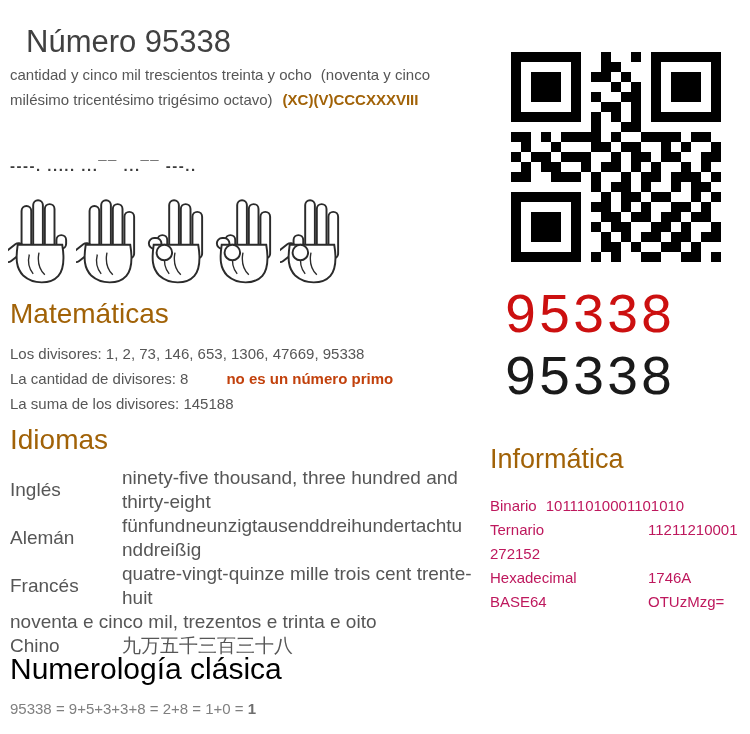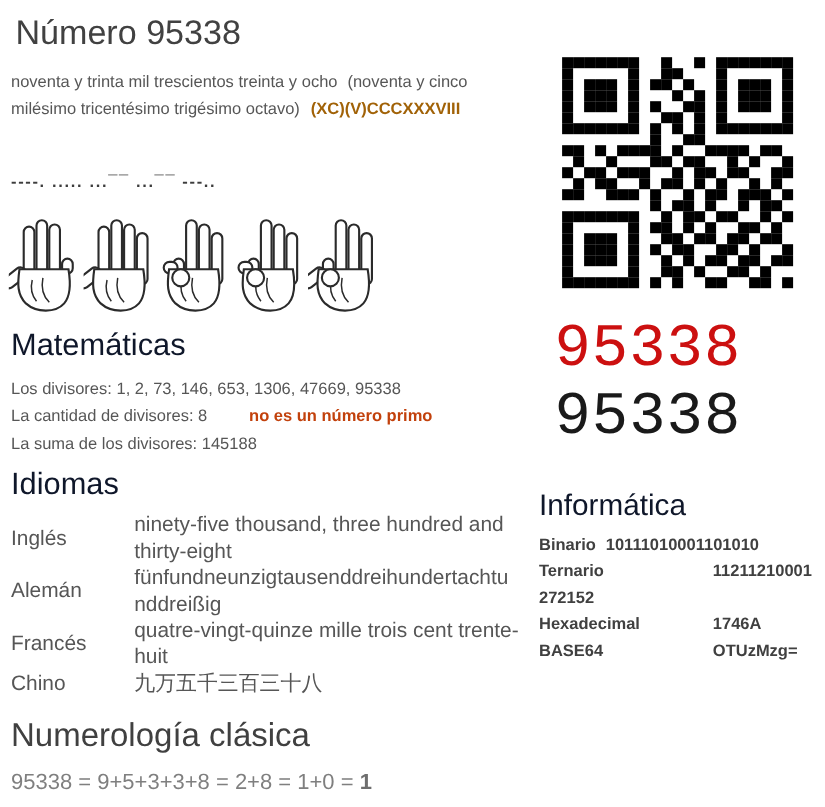--- a/index.html
+++ b/index.html
@@ -20,55 +20,55 @@
   
   #qr{left:511px;top:52px;}
   .qr-row{display:flex;height:10px;}
   .qr-m{width:10px;height:10px;}
   .qr-m.b{background:#000;}
   
   #bignum{left:504px;top:290px;width:262px;line-height:1;font-family:Liberation Mono, monospace;}
   #bignum .red{font-size:55px;letter-spacing:1px;}
   #bignum .blk{font-size:55px;letter-spacing:1px;margin-top:7px;}
   
-  .h2{font-size:28px;color:#0f172a;}
+  .h2{font-size:28px;color:#a16207;}
   
   #mates{left:10px;top:298px;width:462px;}
   #mates .lines{margin-top:11px;font-size:15px;line-height:25px;color:#565656;}
   #mates .bold{font-weight:700;color:#c2410c;margin-left:38px;}
   
   #idiomas{left:10px;top:424px;width:462px;}
   #idiomas .rows{margin-top:10px;}
   .lang-row{display:flex;align-items:center;font-size:19px;line-height:24px;color:#565656;}
   .lang-row .lbl{width:112px;flex:0 0 112px;}
   .lang-row .val{flex:1;}
   .lang-row .val.brk{word-break:break-all;}
   
   #informatica{left:490px;top:444px;width:256px;}
   #informatica .h2{font-size:27px;}
-  #informatica .rows{margin-top:9px;font-size:15px;line-height:24px;color:#404040;font-weight:bold;}
+  #informatica .rows{margin-top:19px;font-size:15px;line-height:24px;color:#be185d;}
   .info-row{display:flex;}
   .info-row .lbl{width:158px;flex:0 0 158px;}
   .info-row.inline .lbl{width:auto;flex:0 0 auto;margin-right:9px;}
   .info-row .val{white-space:nowrap;}
   
   #numerologia{left:10px;top:652px;width:600px;}
-  #numerologia .h2{font-size:30px;color:#404040;}
-  #numerologia .formula{margin-top:14px;font-size:20px;color:#7f7f7f;}
+  #numerologia .h2{font-size:30px;color:#000000;}
+  #numerologia .formula{margin-top:14px;font-size:15px;color:#7f7f7f;}
   #numerologia .res{font-weight:700;color:#6e6e6e;}
 </style>
 </head>
 <body>
 
 <div id="page">
 
-  <h1 class="abs" id="title" style="margin:4px;font-weight:400;">Número 95338</h1>
+  <h1 class="abs" id="title" style="margin:16px;font-weight:400;">Número 95338</h1>
 
   <p class="abs" id="words" style="margin:0;">
-    <span>noventa y trinta mil trescientos treinta y ocho</span><span class="ord">(noventa y cinco milésimo tricentésimo trigésimo octavo)</span><span class="roman">(XC)(V)CCCXXXVIII</span>
+    <span>cantidad y cinco mil trescientos treinta y ocho</span><span class="ord">(noventa y cinco milésimo tricentésimo trigésimo octavo)</span><span class="roman">(XC)(V)CCCXXXVIII</span>
   </p>
 
   <div class="abs" id="morse">----. ..... ...¯¯ ...¯¯ ---..</div>
 
   <div class="abs" id="hands">
       <div><svg class="hand" viewBox="0 0 64 96" xmlns="http://www.w3.org/2000/svg">
           <rect x="14" y="14" width="10" height="54" rx="5" stroke="#2b2b2b" stroke-width="2" fill="#ffffff"></rect>
           <rect x="26" y="8" width="10" height="60" rx="5" stroke="#2b2b2b" stroke-width="2" fill="#ffffff"></rect>
           <rect x="38" y="12" width="10" height="56" rx="5" stroke="#2b2b2b" stroke-width="2" fill="#ffffff"></rect>
           <rect x="50" y="44" width="10" height="14" rx="5" stroke="#2b2b2b" stroke-width="2" fill="#ffffff"></rect>
@@ -639,20 +639,21 @@
       </div>
       <div class="lang-row">
         <span class="lbl">Alemán</span>
         <span class="val brk">fünfundneunzigtausenddreihundertachtunddreißig</span>
       </div>
       <div class="lang-row">
         <span class="lbl">Francés</span>
         <span class="val">quatre-vingt-quinze mille trois cent trente-huit</span>
       </div>
       <div class="lang-row">
+        <span class="val">noventa e cinco mil, trezentos e trinta e oito</span>
       </div>
       <div class="lang-row">
         <span class="lbl">Chino</span>
         <span class="val">九万五千三百三十八</span>
       </div>
     </div>
   </div>
 
   <div class="abs" id="informatica">
     <h2 class="h2" style="margin:0;font-weight:400;">Informática</h2>

